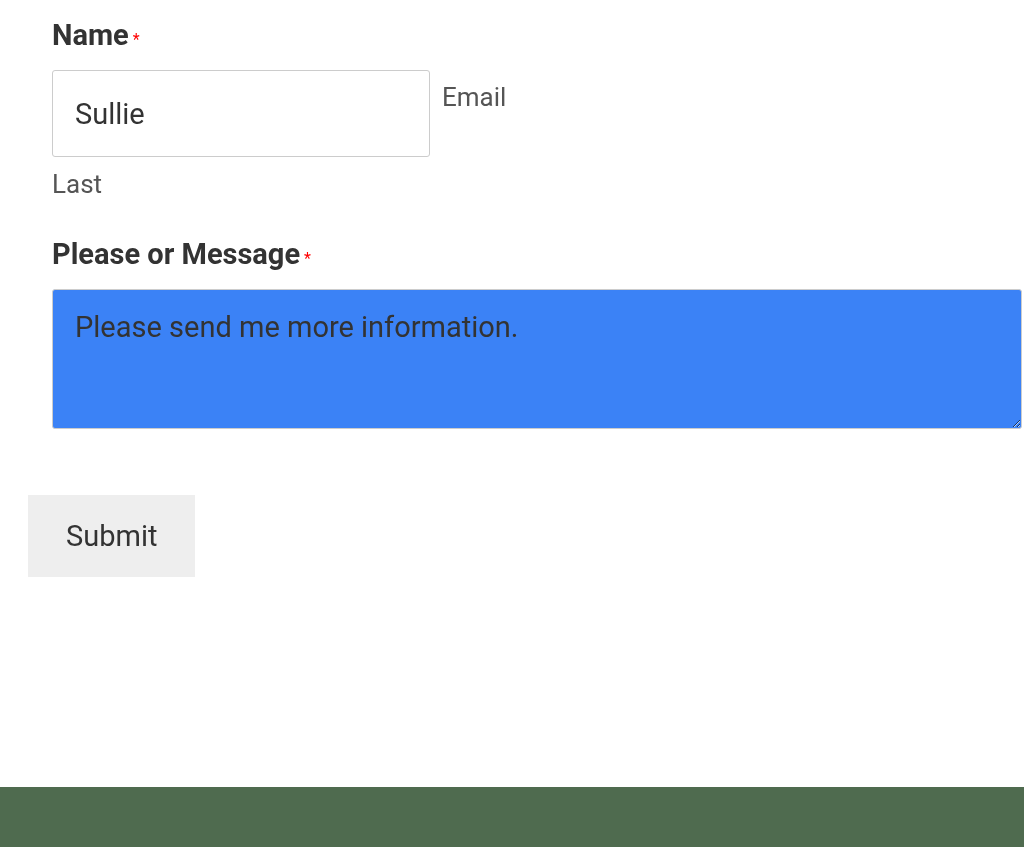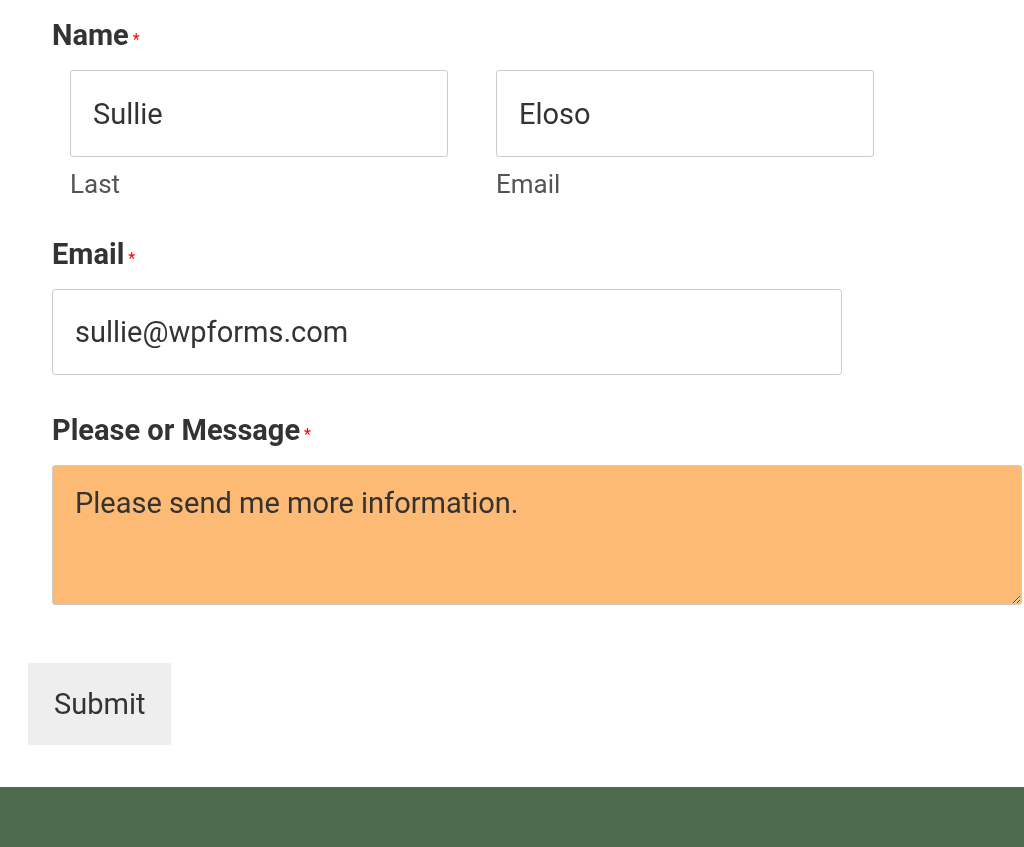--- a/index.html
+++ b/index.html
@@ -28,22 +28,21 @@
       display: inline-block;
       margin-bottom: 18px;
     }
     .required-asterisk {
       color: #ff0000;
       font-weight: 400;
       margin-left: 4px;
     }
     .name-row {
       display: flex;
-      gap: 48px;
-      margin-left: 18px;
+      gap: 12px;
     }
     .name-col {
       flex: 0 0 auto;
       width: 378px;
     }
     .text-input {
       width: 100%;
       height: 87px;
       border: 1px solid #cccccc;
       border-radius: 3px;
@@ -72,32 +71,32 @@
     }
     .message-textarea {
       width: 970px;
       height: 140px;
       border: 1px solid #cccccc;
       border-radius: 3px;
       padding: 20px 22px;
       font-size: 29px;
       color: #333333;
       font-family: inherit;
-      background: #fdba74;
+      background: #3b82f6;
       resize: both;
     }
     .submit-button {
       background: #eeeeee;
       border: none;
-      padding: 24px 26px;
+      padding: 24px 38px;
       font-size: 29px;
       color: #333333;
       font-family: inherit;
       cursor: pointer;
-      margin-top: 16px;
+      margin-top: 24px;
     }
     .footer-bar {
       position: absolute;
       bottom: 0;
       left: 0;
       width: 100%;
       height: 60px;
       background: #4f6b4f;
     }
   </style>
@@ -109,32 +108,25 @@
   <div class="field-group">
     <div>
       <span class="field-label">Name</span><span class="required-asterisk">*</span>
     </div>
     <div class="name-row">
       <div class="name-col">
         <input type="text" class="text-input" value="Sullie" style="">
         <div class="sublabel">Last</div>
       </div>
       <div class="name-col">
-        <input type="text" class="text-input" value="Eloso" style="">
         <div class="sublabel">Email</div>
       </div>
     </div>
   </div>
 
-  <div class="field-group">
-    <div>
-      <span class="field-label">Email</span><span class="required-asterisk">*</span>
-    </div>
-    <input type="text" class="email-input" value="sullie@wpforms.com" style="">
-  </div>
 
   <div class="field-group">
     <div>
       <span class="field-label">Please or Message</span><span class="required-asterisk">*</span>
     </div>
     <textarea class="message-textarea" style="">Please send me more information.</textarea>
   </div>
 
   <button class="submit-button">Submit</button>
 

